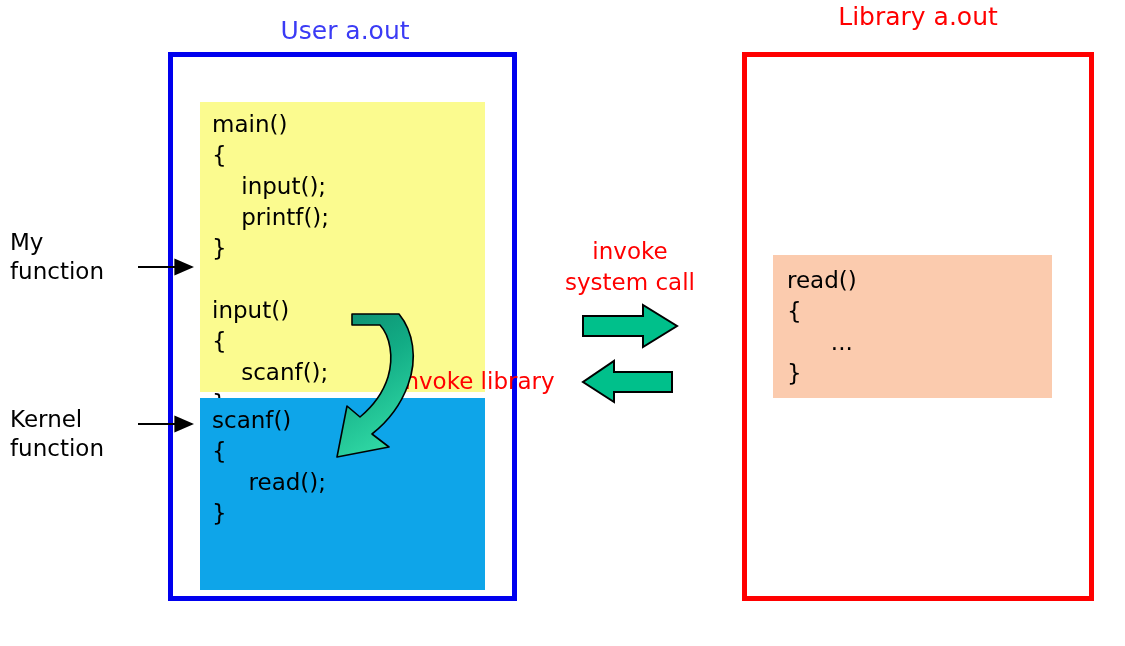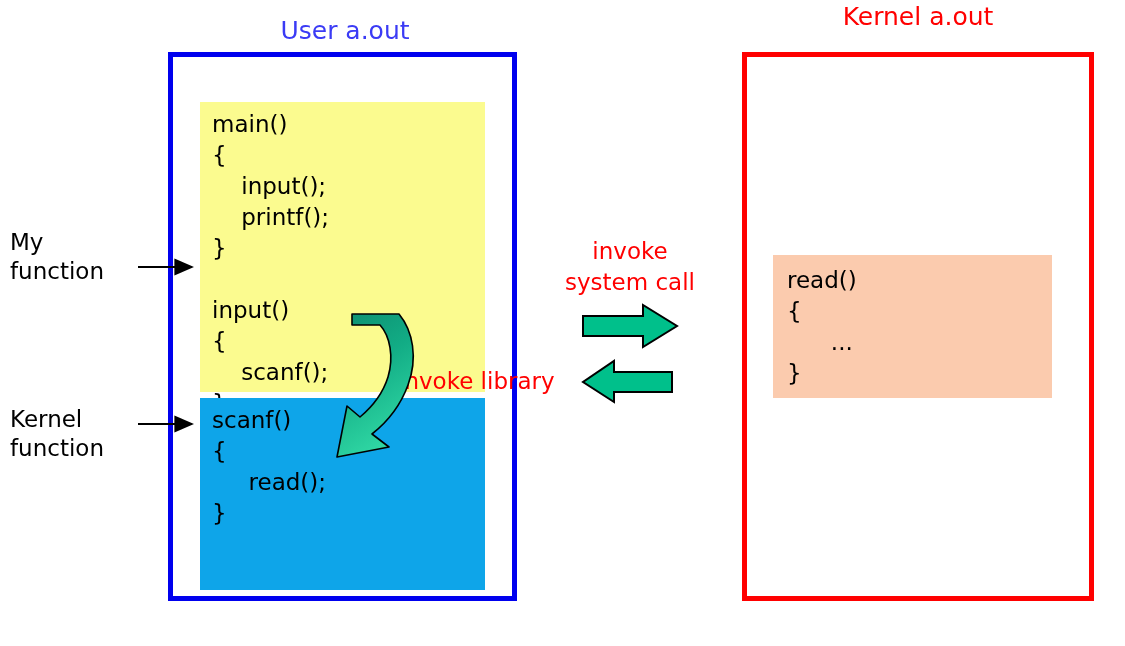--- a/index.html
+++ b/index.html
@@ -141,21 +141,21 @@
     pointer-events: none;
   }
 </style>
 </head>
 <body>
 
 <div id="canvas">
 
   <div class="title" id="title-user">User a.out</div>
 
-  <div class="title" id="title-kernel">Kernel a.out</div>
+  <div class="title" id="title-kernel">Library a.out</div>
 
   <div id="user-box"></div>
 
   <div id="kernel-box"></div>
 
   <div class="code-panel" id="panel-yellow">
     <div class="code-text">main()
 {
     input();
     printf();

